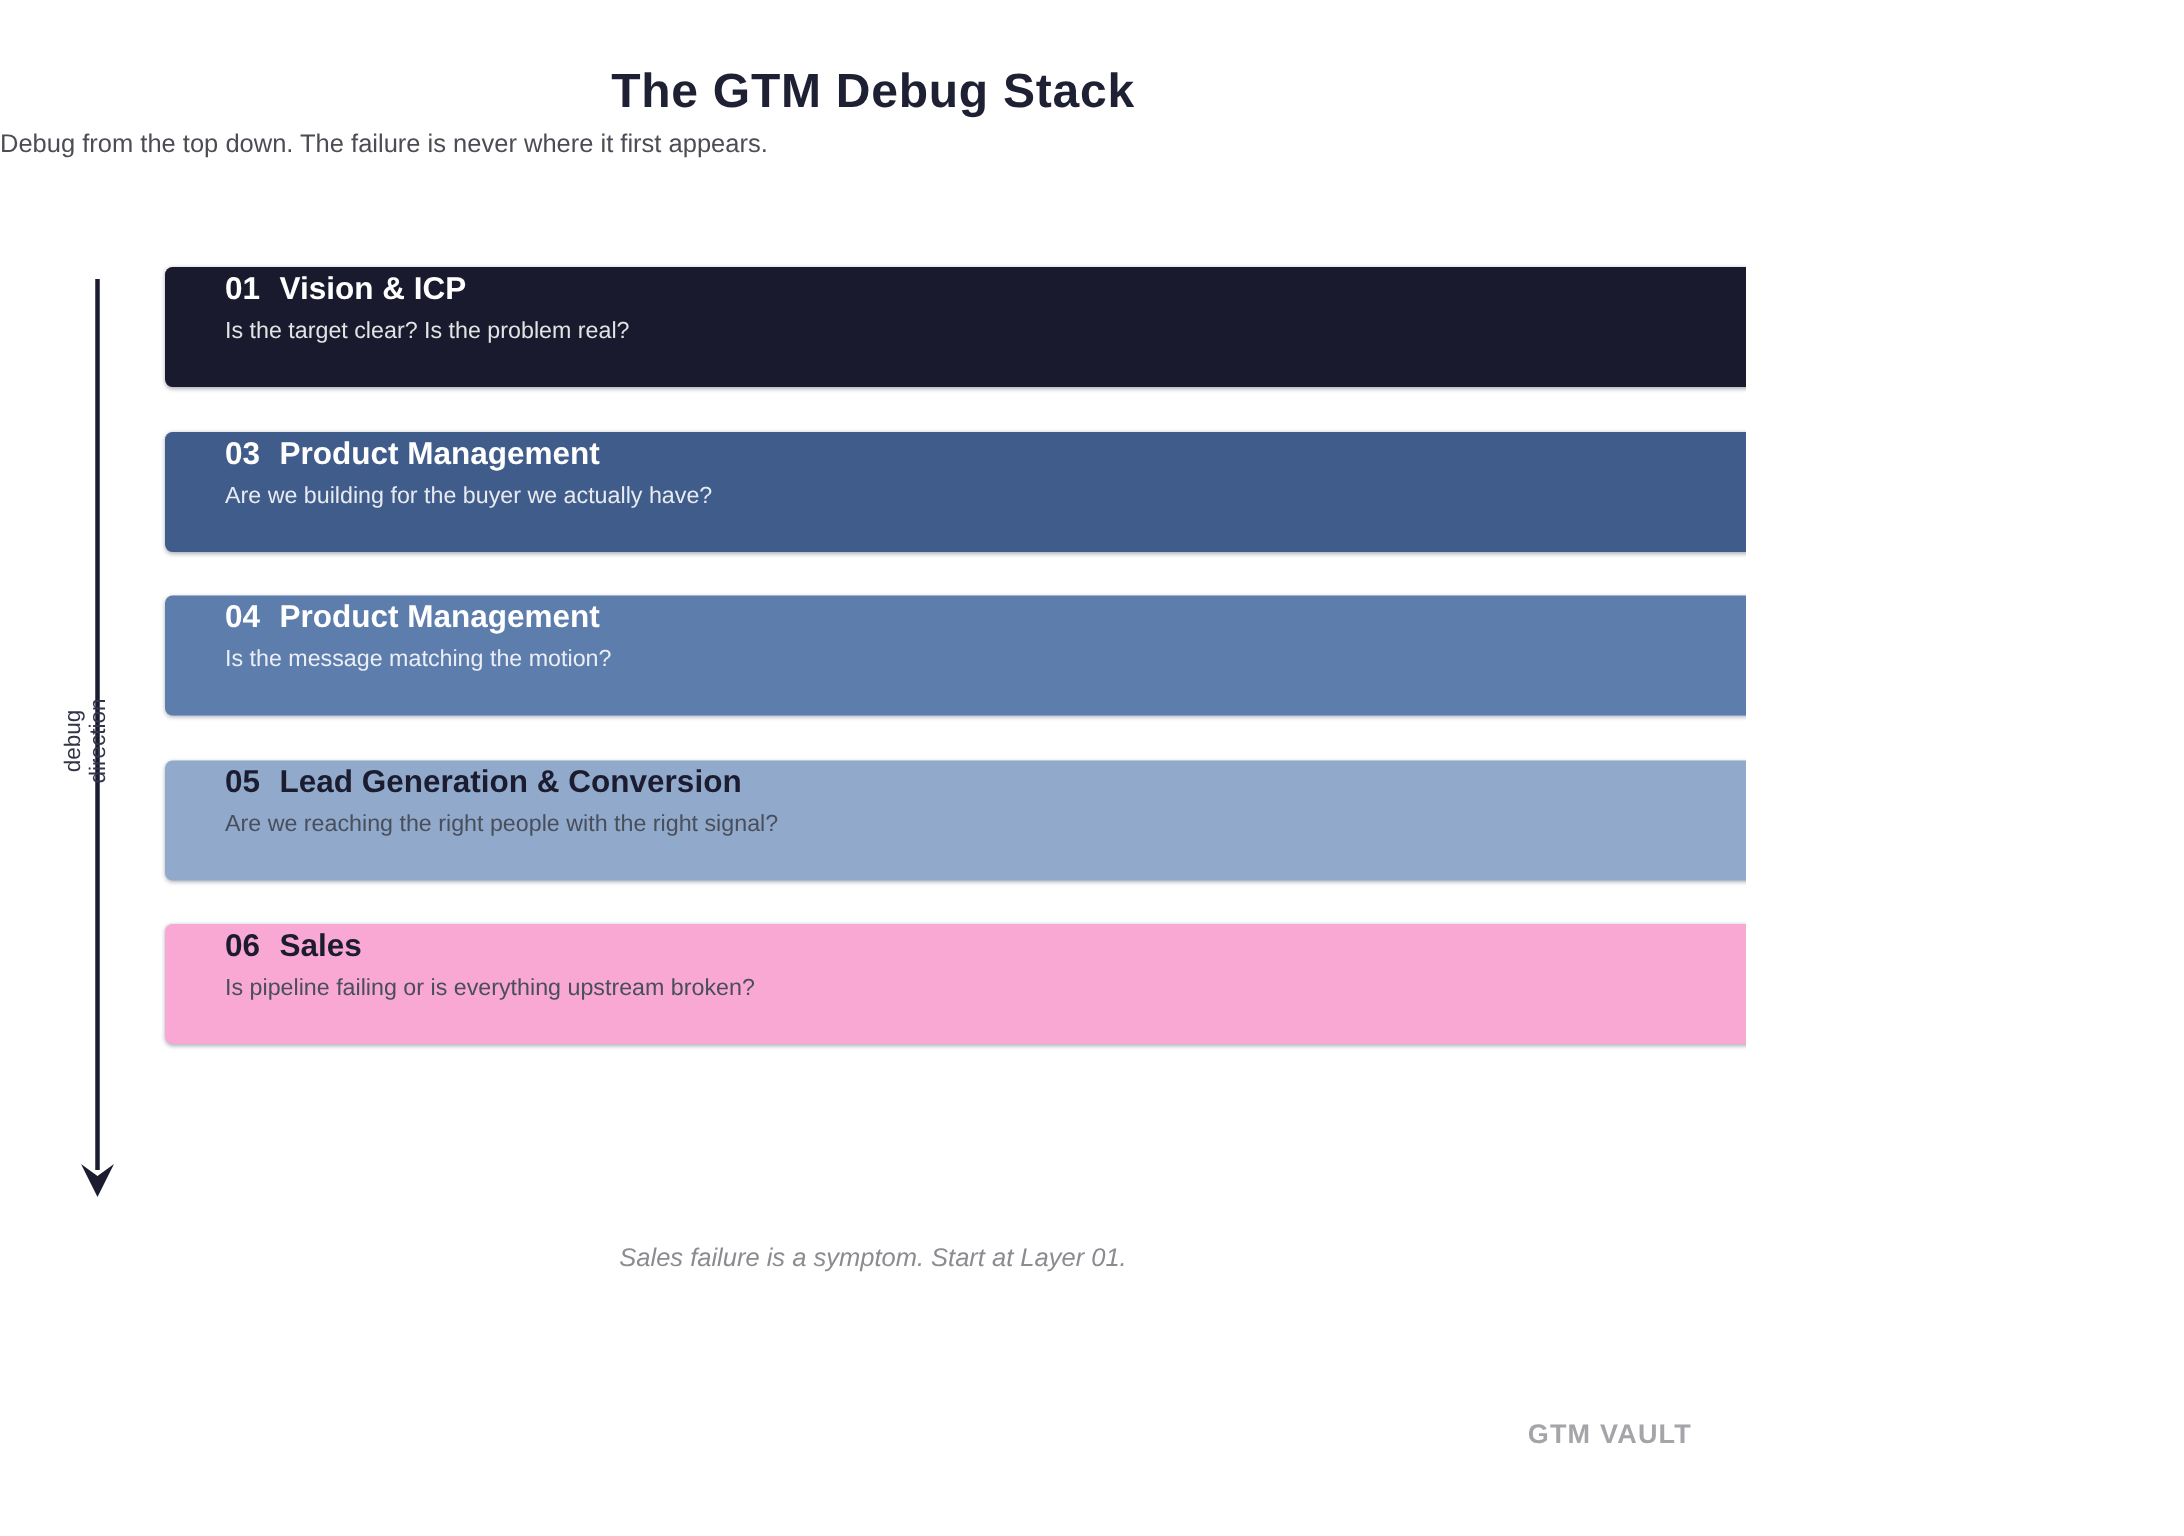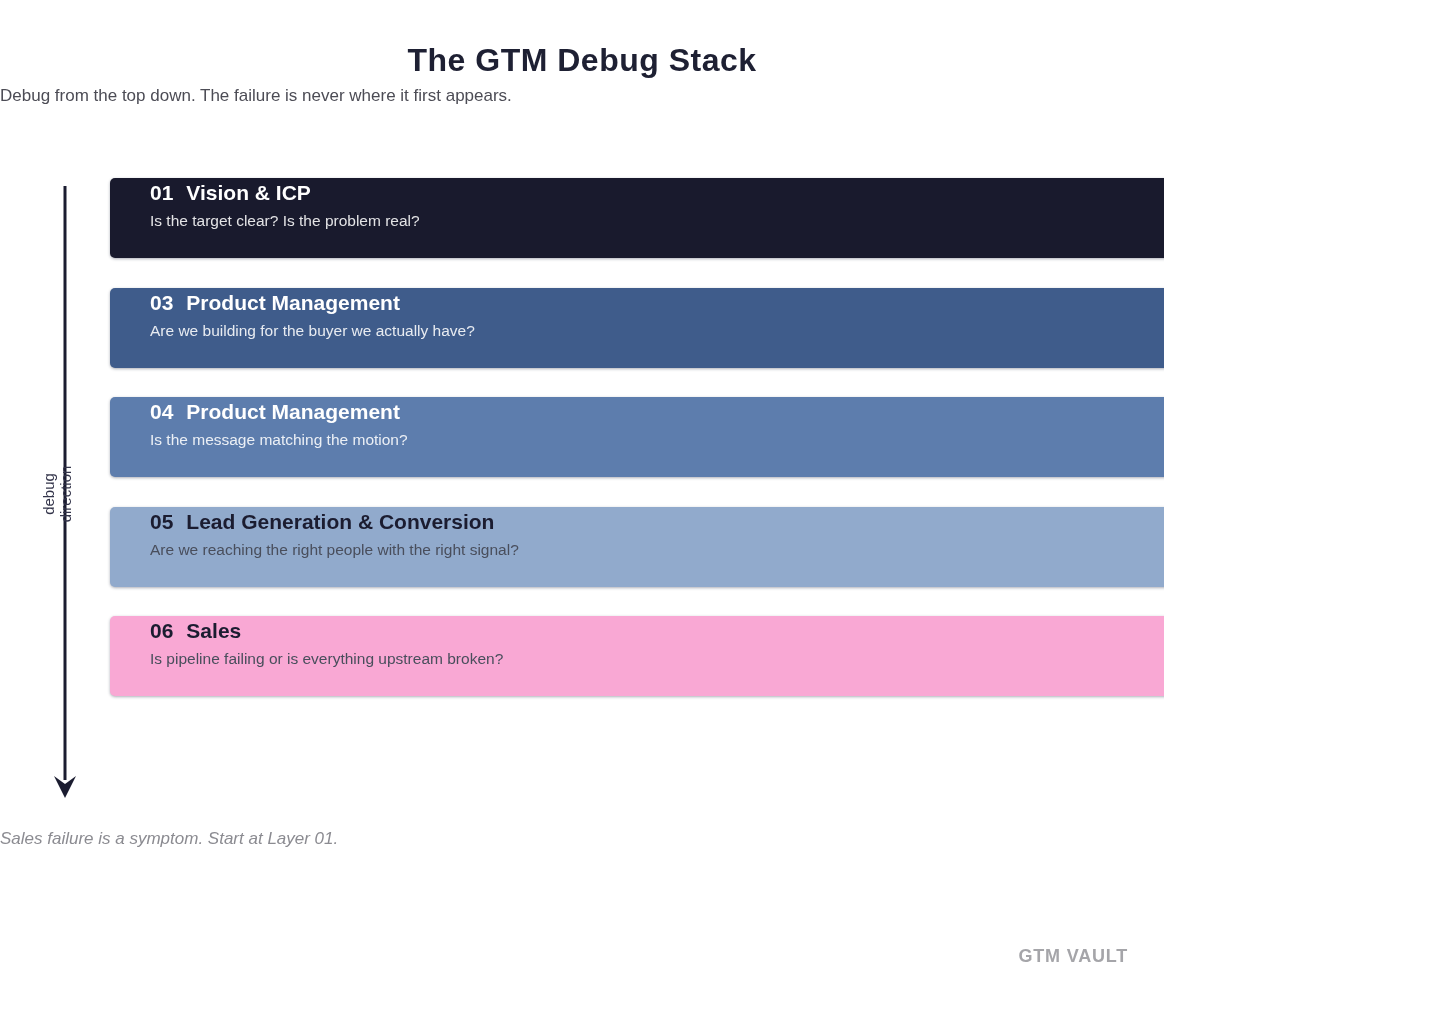--- a/index.html
+++ b/index.html
@@ -81,20 +81,21 @@
     font-size: 15px;
     line-height: 17px;
     color: #33344a;
     transform: rotate(-90deg);
   }
   .footer-note {
     position: absolute;
     top: 829px;
     left: 0;
     width: 100%;
+    text-align: center;
     font-style: italic;
     font-size: 17px;
     color: #8b8b91;
   }
   .watermark {
     position: absolute;
     top: 946px;
     right: 36px;
     font-size: 18px;
     font-weight: 700;

